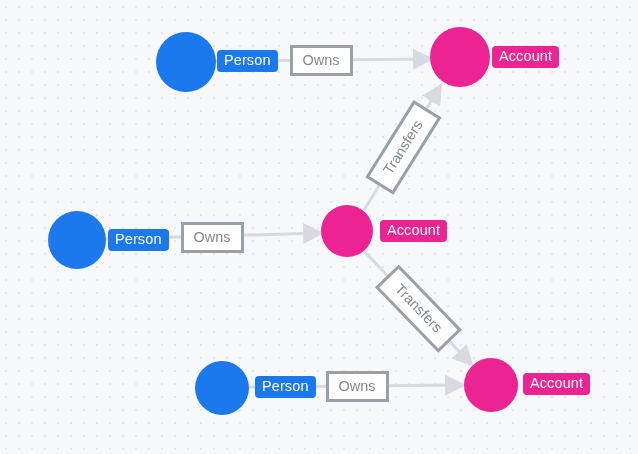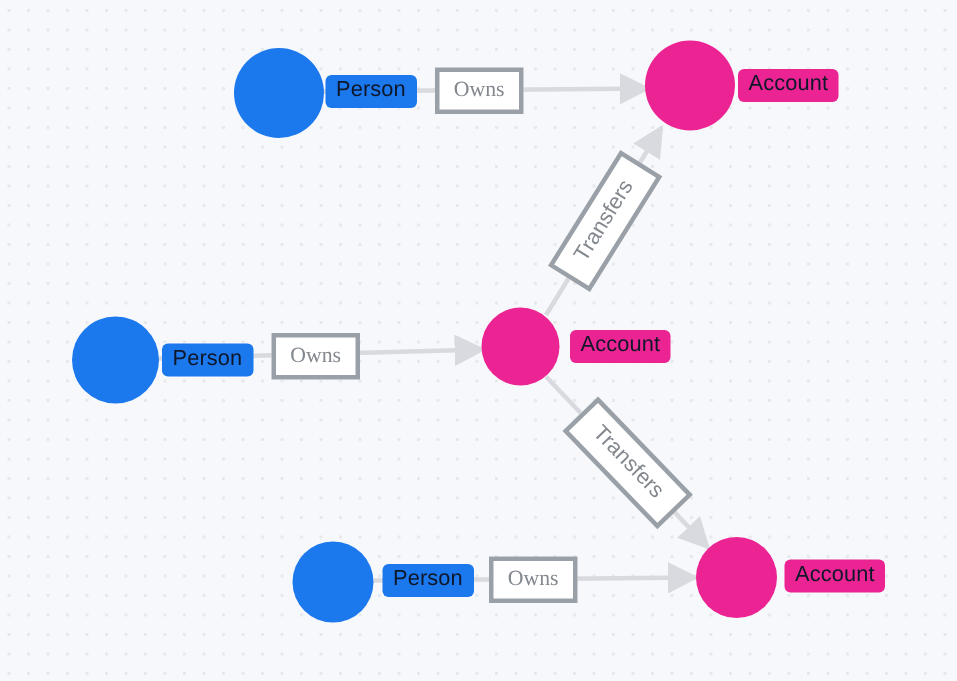--- a/index.html
+++ b/index.html
@@ -33,21 +33,21 @@
   }
   .node.person { background: #1b78ed; }
   .node.account { background: #ec2392; }
 
   .badge {
     position: absolute;
     transform: translate(0, -50%);
     padding: 3px 7px 4px 7px;
     font-size: 14.5px;
     line-height: 15px;
-    color: #0f172a;
+    color: #ffffff;
     white-space: nowrap;
     letter-spacing: 0.1px;
   }
   .badge.person-badge {
     background: #1b78ed;
     border-radius: 4px;
   }
   .badge.account-badge {
     background: #ec2392;
     border-radius: 4px;
@@ -62,21 +62,20 @@
     font-size: 14.5px;
     line-height: 16px;
     white-space: nowrap;
     display: flex;
     align-items: center;
     justify-content: center;
     box-sizing: border-box;
   }
   .edge-label.owns {
     padding: 4px 10px 5px 10px;
-    font-family: Liberation Serif, serif;
   }
   .edge-label.transfers {
     padding: 5px 12px 6px 12px;
   }
 </style>
 </head>
 <body>
 
 <div id="canvas">
 

